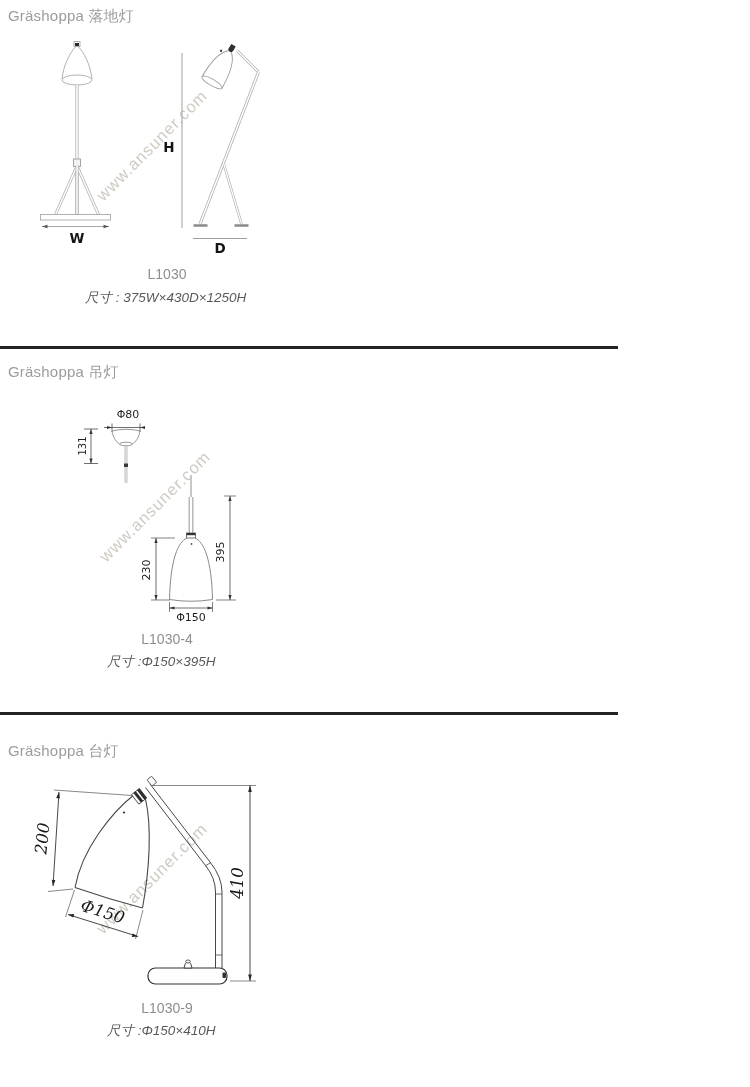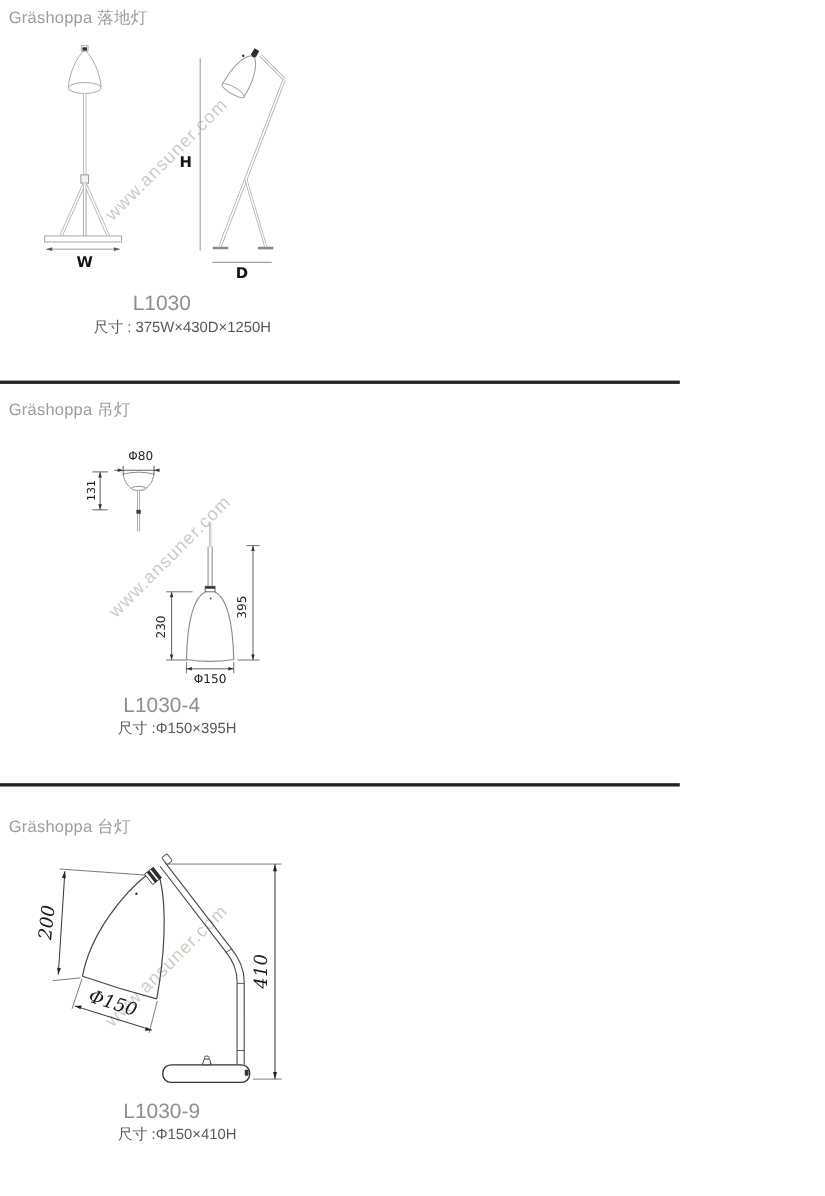--- a/index.html
+++ b/index.html
@@ -1,20 +1,20 @@
 <!DOCTYPE html>
 <html><head>
 <meta charset="utf-8">
 <style>
   html,body{margin:0;padding:0;background:#fff;}
   .page{position:relative;width:618px;height:1087px;background:#ffffff;overflow:hidden;
         font-family:"Liberation Sans","DejaVu Sans",sans-serif;border-radius:11px;}
   .heading{position:absolute;left:8px;font-size:15px;color:#9c9c9c;letter-spacing:.2px;}
-  .model{position:absolute;left:72px;width:150px;text-align:center;font-size:19px;color:#8e8e8e;}
-  .sizeline{position:absolute;font-size:13.5px;color:#595959;}
+  .model{position:absolute;left:92px;width:150px;text-align:center;font-size:14px;color:#8e8e8e;}
+  .sizeline{position:absolute;font-size:13.5px;color:#595959;font-style:italic;}
   .divider{position:absolute;left:0;width:750px;height:3px;background:#242424;}
   .watermark{position:absolute;width:170px;text-align:center;font-size:16.5px;color:#cfcbc3;
              letter-spacing:1px;transform:rotate(-45deg);white-space:nowrap;}
   svg{position:absolute;overflow:visible;}
   svg text{font-family:"DejaVu Sans","Liberation Sans",sans-serif;}
   text.dimbig{font-family:"DejaVu Serif","Liberation Serif",serif;font-style:italic;}
 </style>
 </head>
 <body>
 

